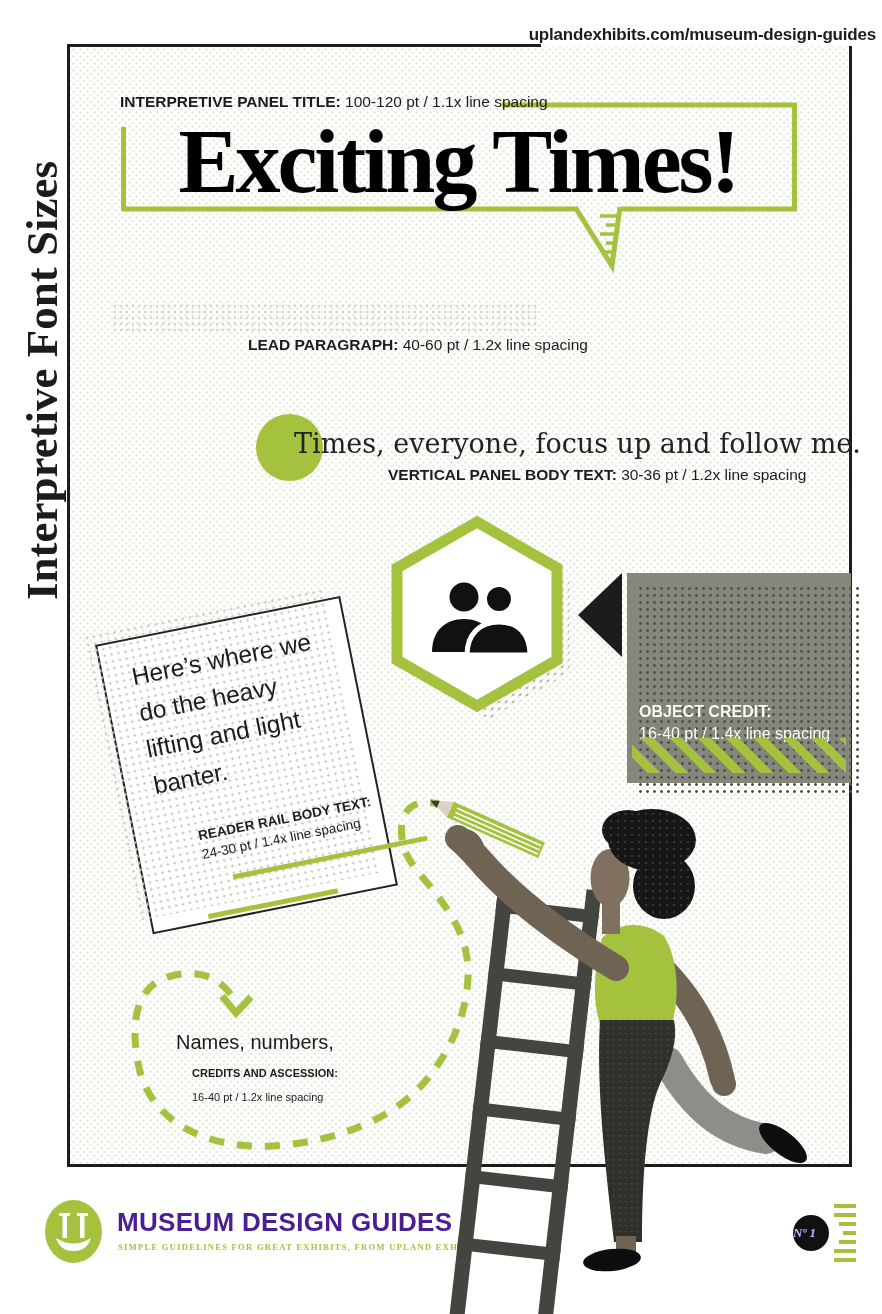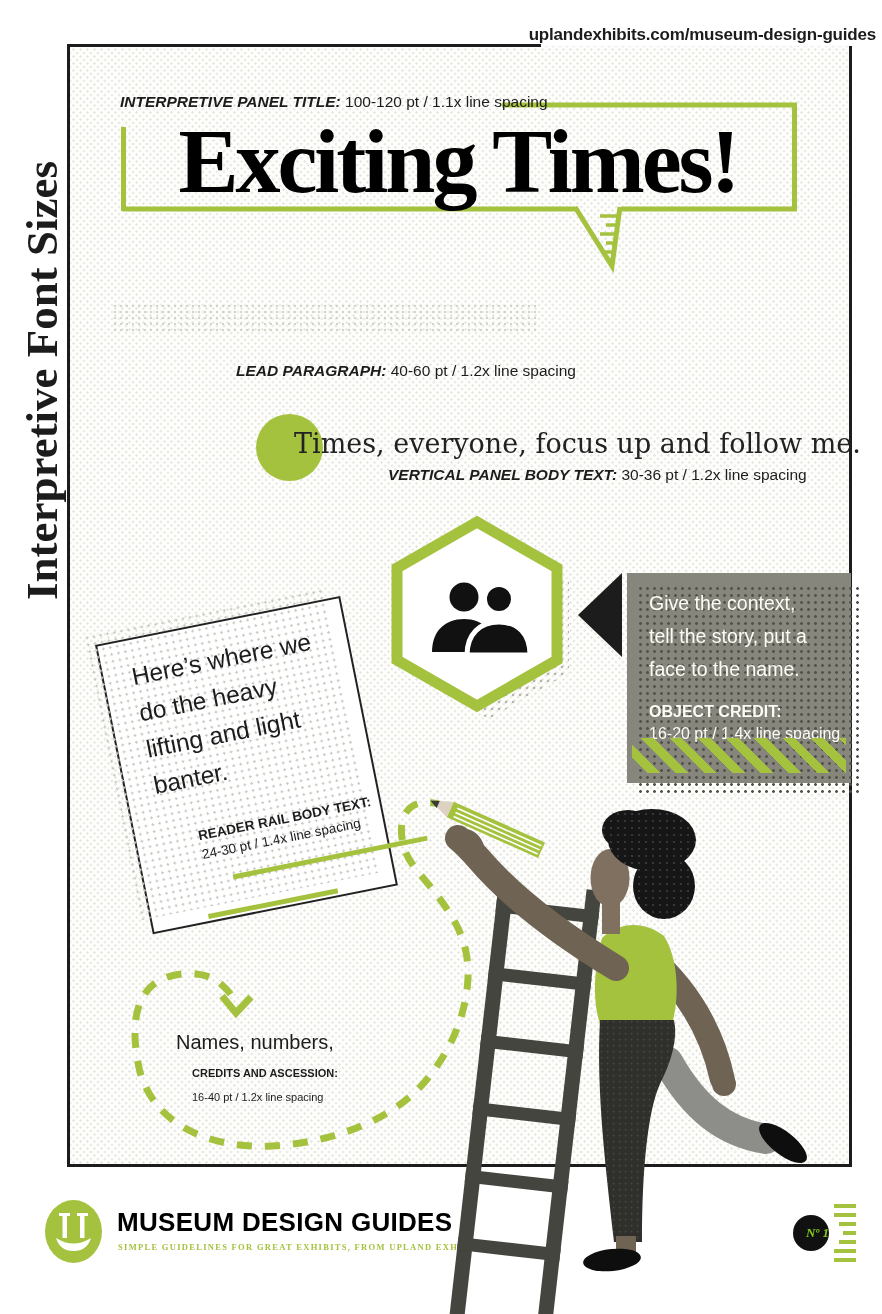--- a/index.html
+++ b/index.html
@@ -11,34 +11,34 @@
     background-image:radial-gradient(circle,#e7e7e0 1.2px,transparent 1.4px),
                      radial-gradient(circle,#e7e7e0 1.2px,transparent 1.4px);
     background-size:7px 7px,7px 7px;background-position:0 0,3.5px 3.5px;z-index:0;}
   .top-border-line{position:absolute;left:67px;top:44px;width:474px;height:3px;background:#1c1c1c;z-index:2;}
   .url{position:absolute;top:25px;right:6px;font-size:17px;font-weight:bold;letter-spacing:-0.2px;z-index:2;}
   .vertical-title{position:absolute;left:16px;top:600px;transform:rotate(-90deg);transform-origin:0 0;
     font-family:"Liberation Serif",serif;font-weight:700;font-size:45px;white-space:nowrap;z-index:2;}
   svg.overlay{position:absolute;left:0;top:0;z-index:1;pointer-events:none;}
   svg.illus{position:absolute;left:0;top:0;z-index:3;pointer-events:none;}
   .spec-label{position:absolute;font-size:15.5px;white-space:nowrap;z-index:2;}
-  .spec-label b{font-weight:bold;font-style:italic;}
+  .spec-label b{font-weight:bold;}
   .big-title{position:absolute;left:123px;top:114px;width:670px;height:95px;line-height:95px;text-align:center;
     font-family:"Liberation Serif",serif;font-weight:700;font-size:90px;letter-spacing:-3px;color:#000000;z-index:2;white-space:nowrap;}
   .dots-strip{position:absolute;left:112px;top:303px;width:428px;height:30px;z-index:1;
     background-image:radial-gradient(circle,#d4d4cb 1.4px,transparent 1.6px);background-size:6px 6px;}
   .headline{position:absolute;left:127px;top:256px;font-size:50px;font-weight:bold;letter-spacing:-1.5px;z-index:2;white-space:nowrap;}
   .green-dot{position:absolute;left:256px;top:414px;width:67px;height:67px;border-radius:50%;background:#a5c23f;z-index:2;}
   .slab-sample{position:absolute;left:294px;top:428px;font-family:"DejaVu Serif",serif;font-size:27px;color:#222;z-index:2;white-space:nowrap;}
   
   .credit-box{position:absolute;left:627px;top:573px;width:224px;height:210px;background:#87867c;z-index:2;}
   .credit-box::after{content:"";position:absolute;left:0;top:0;right:0;bottom:0;transform:translate(10px,12px);
     background-image:radial-gradient(circle,#52524b 1.3px,transparent 1.5px);background-size:7px 7px;z-index:-1;}
   .credit-text{position:absolute;left:22px;top:14px;right:10px;color:#fcfcf7;font-size:19.5px;line-height:33px;}
-  .credit-label{position:absolute;left:22px;top:128px;color:#fcfcf7;font-size:16px;line-height:22px;}
+  .credit-label{position:absolute;left:12px;top:128px;color:#fcfcf7;font-size:16px;line-height:22px;}
   .credit-label b{font-weight:bold;}
   .credit-stripes{position:absolute;left:5px;right:5px;bottom:10px;height:35px;
     background:repeating-linear-gradient(45deg,transparent 0 11px,#a5c23f 11px 20px);}
   .pointer{position:absolute;left:578px;top:573px;width:0;height:0;border-top:42px solid transparent;
     border-bottom:42px solid transparent;border-right:44px solid #1c1c1c;z-index:2;}
   
   .note-card{position:absolute;left:95px;top:645px;width:250px;height:295px;background:#fff;border:2.5px solid #222;
     box-sizing:border-box;transform:rotate(-11.3deg);transform-origin:0 0;z-index:2;}
   .note-card::before{content:"";position:absolute;left:0;top:0;right:0;bottom:0;transform:translate(-12px,-14px);
     background-image:radial-gradient(circle,#cácaca 1.2px,transparent 1.4px);
@@ -46,26 +46,26 @@
   .note-body{position:absolute;left:28px;top:18px;font-size:24.5px;line-height:37px;color:#1c1c1c;white-space:nowrap;}
   .note-label{position:absolute;left:62px;top:196px;font-size:13.5px;line-height:19px;white-space:nowrap;}
   .note-label b{font-weight:bold;}
   .note-bar1{position:absolute;left:88px;top:250px;width:198px;height:5px;background:#a5c23f;}
   .note-bar2{position:absolute;left:56px;top:284px;width:132px;height:5px;background:#a5c23f;}
   
   .credits-sample{position:absolute;left:176px;top:1031px;font-size:20px;z-index:2;}
   .credits-label{position:absolute;left:192px;top:1061px;font-size:11px;line-height:24px;z-index:2;}
   .credits-label b{font-weight:bold;}
   
-  .brand{position:absolute;left:117px;top:1207px;font-size:26px;font-weight:bold;letter-spacing:0.3px;color:#000000;z-index:2;}
+  .brand{position:absolute;left:117px;top:1207px;font-size:26px;font-weight:bold;letter-spacing:0.3px;color:#4c1d95;z-index:2;}
   .tagline{position:absolute;left:118px;top:1242px;font-family:"Liberation Serif",serif;font-weight:bold;
     font-size:8.5px;letter-spacing:1.3px;color:#a5c23f;z-index:2;}
   .logo{position:absolute;left:45px;top:1200px;z-index:2;}
   .badge{position:absolute;left:793px;top:1215px;width:36px;height:36px;border-radius:50%;background:#111;
-    color:#84cc16;text-align:right;line-height:36px;font-family:"Liberation Serif",serif;font-style:italic;
+    color:#c4b5fd;text-align:left;line-height:36px;font-family:"Liberation Serif",serif;font-style:italic;
     font-weight:bold;font-size:13px;z-index:2;}
   .ruler-tick{position:absolute;height:3.5px;background:#a5c23f;z-index:2;}
 </style>
 </head>
 <body>
 
 <div class="canvas">
 
   <div class="main-box"></div>
   <div class="top-border-line"></div>
@@ -91,42 +91,37 @@
     </g>
   </svg>
 
   <div class="spec-label" style="left:120px;top:93px;">
     <b>INTERPRETIVE PANEL TITLE:</b>
     <span>100-120 pt / 1.1x line spacing</span>
   </div>
   <div class="big-title">Exciting Times!</div>
 
   <div class="dots-strip"></div>
-  <div class="spec-label" style="left:236px;top:336px;margin-top:26px;">
+  <div class="spec-label" style="left:248px;top:336px;">
     <b>LEAD PARAGRAPH:</b>
     <span>40-60 pt / 1.2x line spacing</span>
   </div>
 
   <div class="green-dot"></div>
   <div class="slab-sample">Times, everyone, focus up and follow me.</div>
   <div class="spec-label" style="left:388px;top:466px;">
     <b>VERTICAL PANEL BODY TEXT:</b>
     <span>30-36 pt / 1.2x line spacing</span>
   </div>
 
   <div class="pointer"></div>
   <div class="credit-box">
-    <div class="credit-text">
-      <div>Give the context,</div>
-      <div>tell the story, put a</div>
-      <div>face to the name.</div>
-    </div>
     <div class="credit-label">
       <b>OBJECT CREDIT:</b><br>
-      <span>16-20 pt / 1.4x line spacing</span>
+      <span>16-40 pt / 1.4x line spacing</span>
     </div>
     <div class="credit-stripes"></div>
   </div>
 
   <div class="note-card">
     <div class="note-body">
       <div>Here’s where we</div>
       <div>do the heavy</div>
       <div>lifting and light</div>
       <div>banter.</div>

